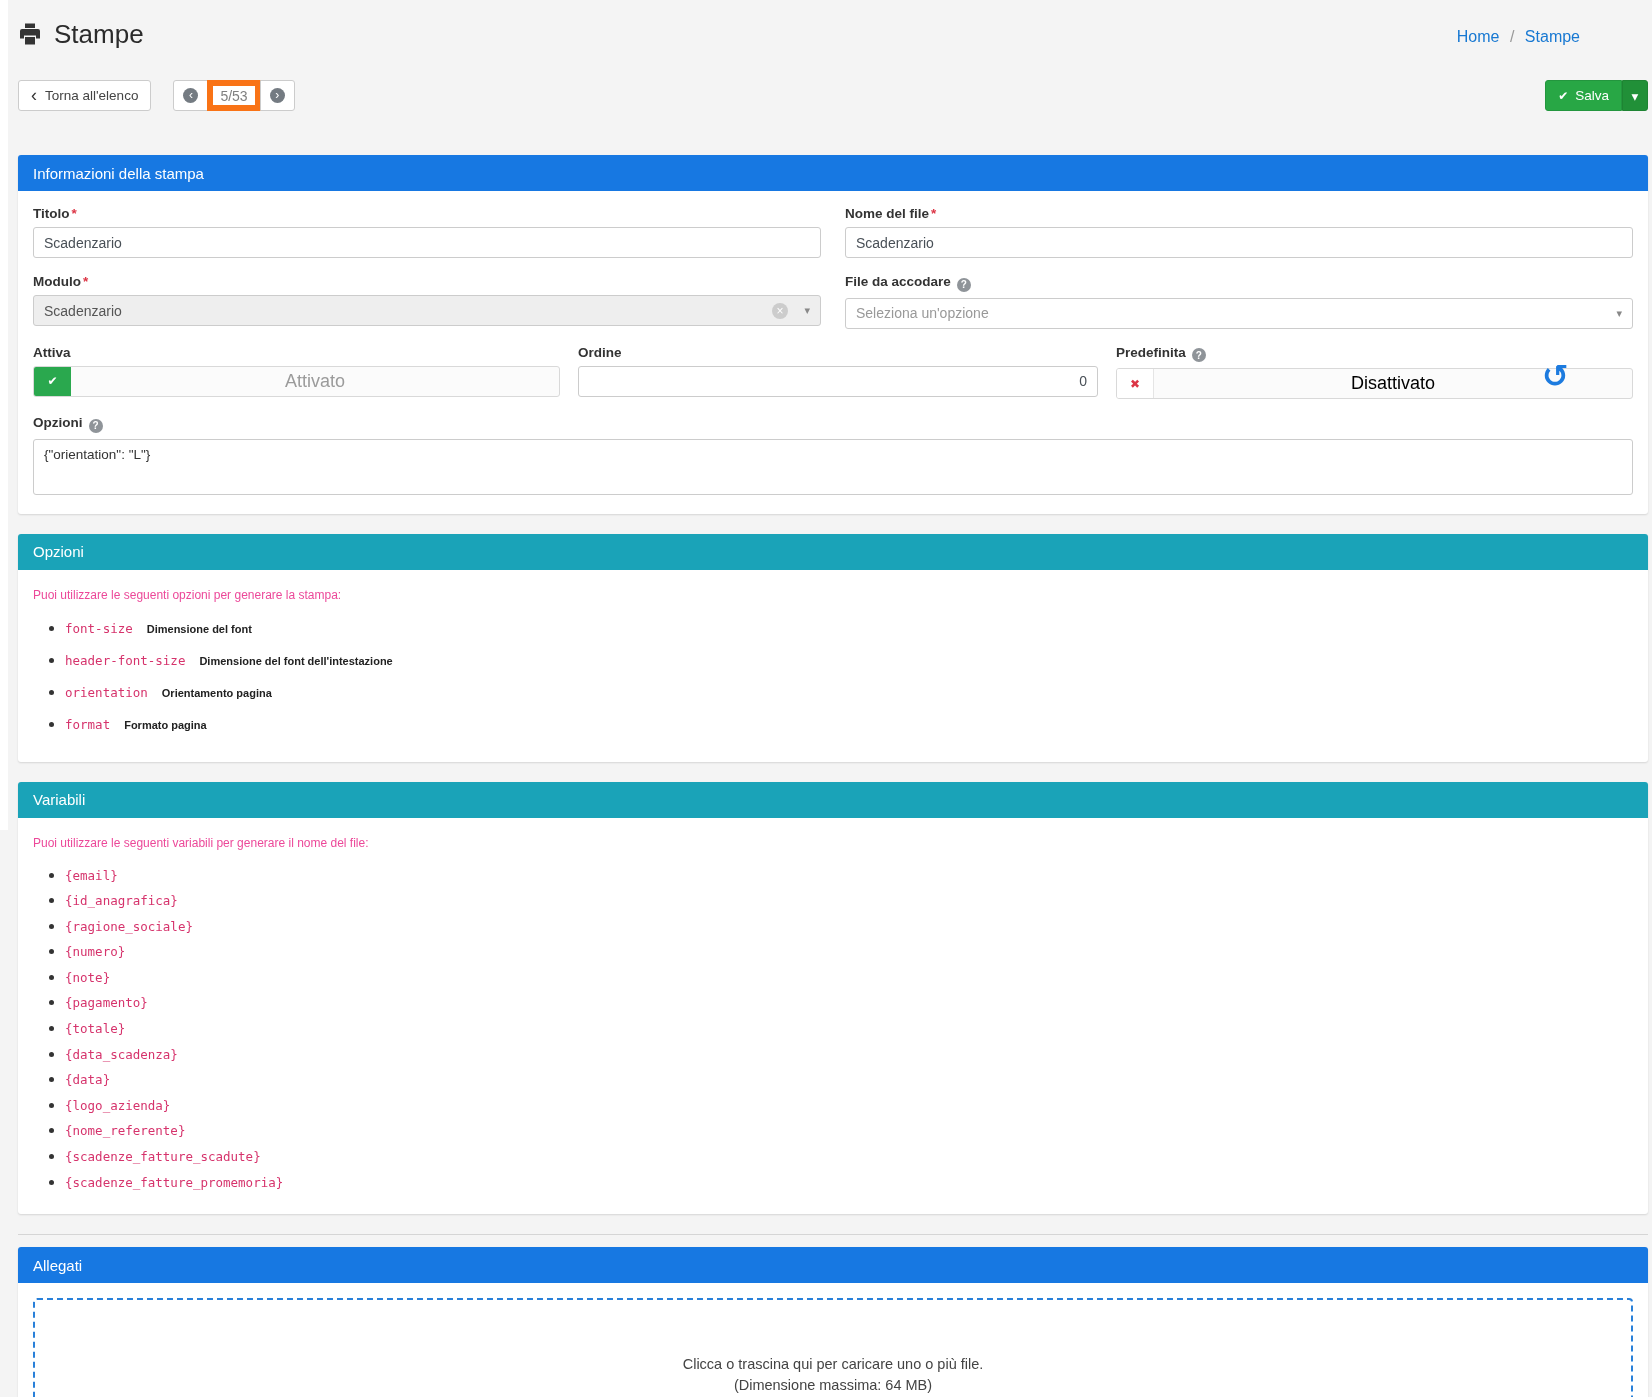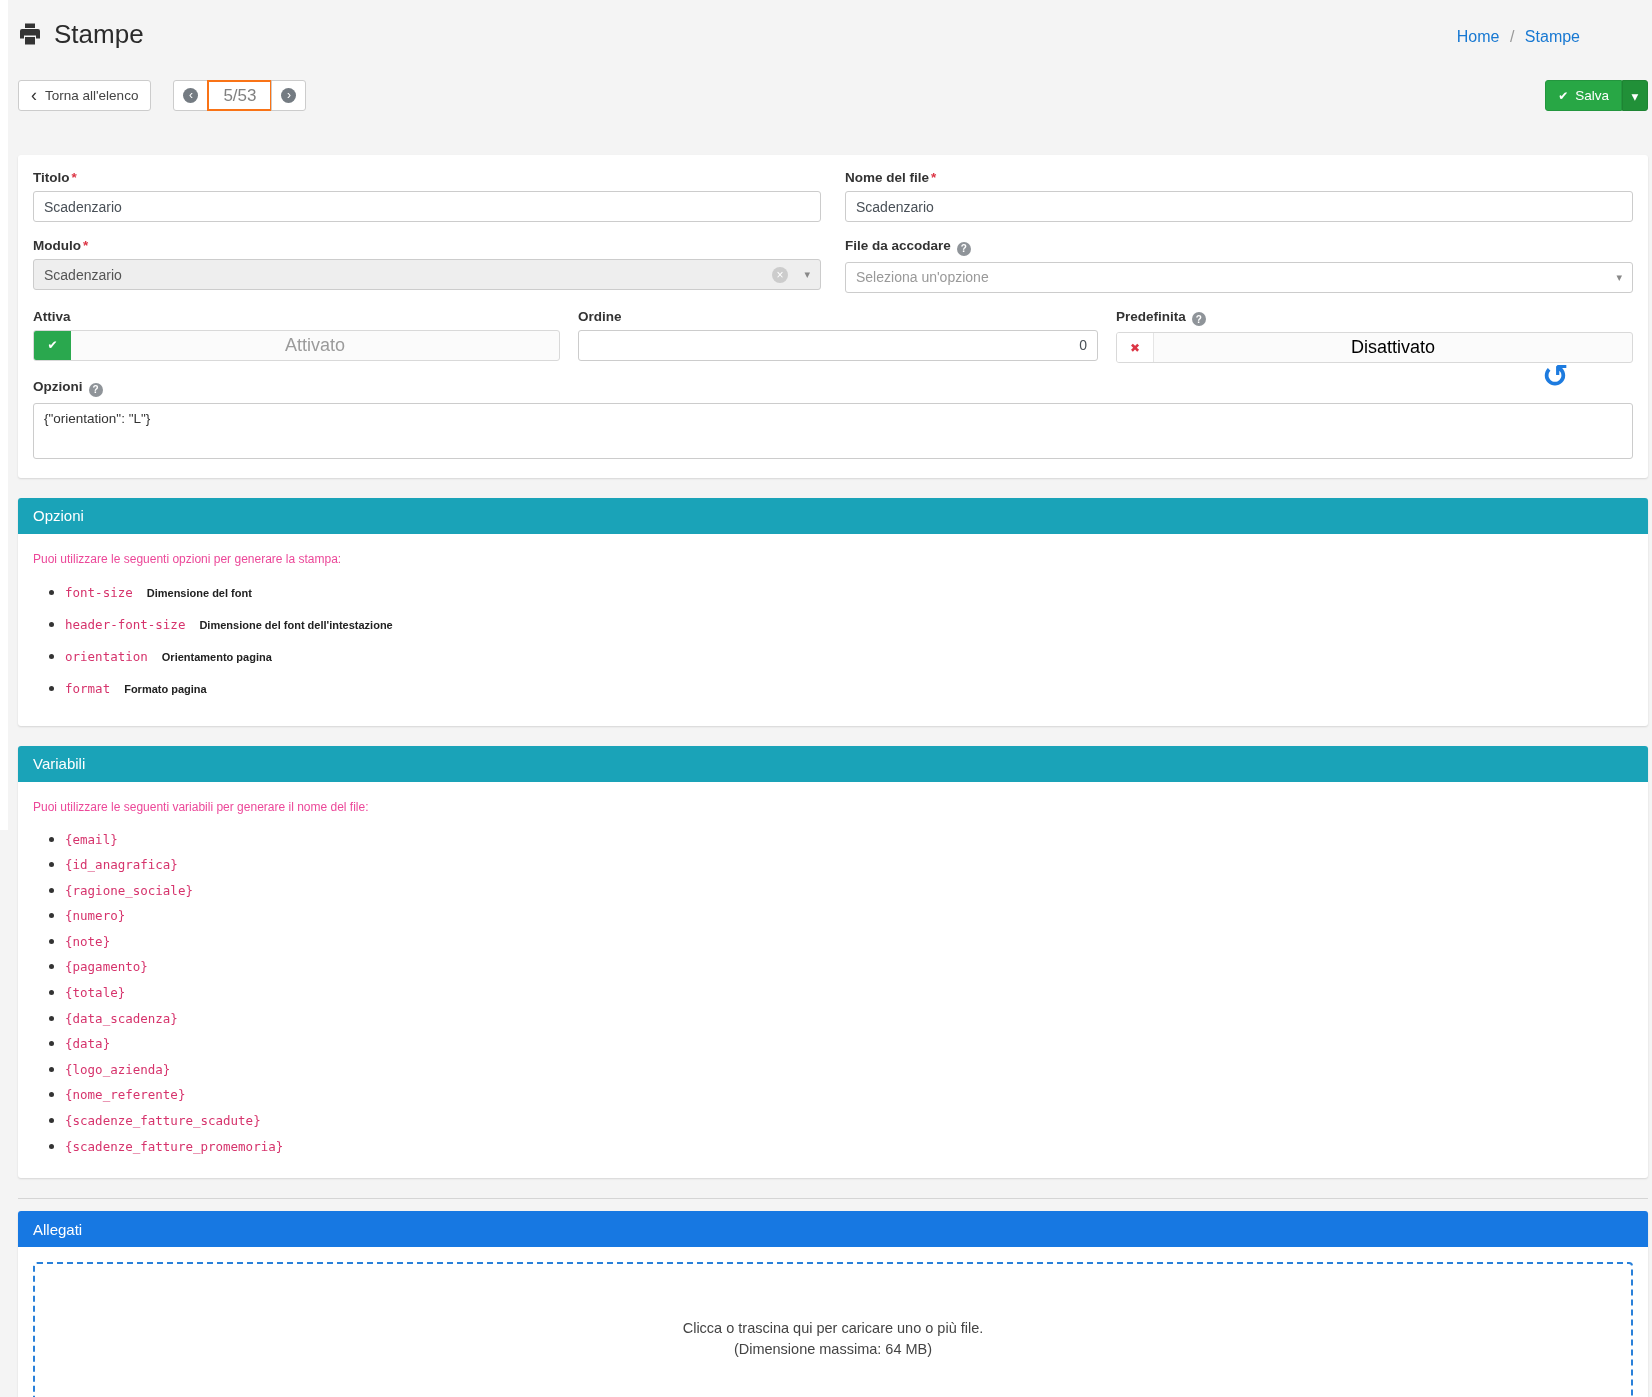--- a/index.html
+++ b/index.html
@@ -26,22 +26,22 @@
   .btn {
     font-size:13.5px; border:1px solid #ccc; background:#fff; color:#444;
     border-radius:3px; padding:0 12px; height:31px; display:inline-flex;
     align-items:center; cursor:pointer; font-family:inherit;
   }
   .btn-back .chev { font-size:18px; margin-right:8px; line-height:1; color:#333; padding-bottom:2px; }
   .pager { display:flex; margin-left:22px; }
   .pager .btn { border-radius:0; margin-left:-1px; padding:0 9px; }
   .pager .btn:first-child { border-radius:3px 0 0 3px; margin-left:0; }
   .pager .btn:last-child { border-radius:0 3px 3px 0; }
-  .pager .count { font-size:17px; color:#808080; padding:0 14px; display:inline-flex; align-items:center;
-    border:2px solid #f97316; background:#fff; margin-left:-1px; height:31px; }
+  .pager .count { font-size:14px; color:#808080; padding:0 7px; display:inline-flex; align-items:center;
+    border:6px solid #f97316; background:#fff; margin-left:-1px; height:31px; }
   .circle-icon { width:15px; height:15px; border-radius:50%; background:#747b82; color:#fff;
     display:inline-flex; align-items:center; justify-content:center; font-size:12px; line-height:1; padding-bottom:2px; }
   .save-group { position:absolute; right:4px; top:0; display:flex; }
   .btn-save { background:#28a745; border-color:#23963e; color:#fff; border-radius:3px 0 0 3px; }
   .btn-save .check { margin-right:7px; font-size:12px; }
   .btn-save-caret { background:#219038; border-color:#1e8433; color:#fff; border-radius:0 3px 3px 0;
     width:26px; padding:0; justify-content:center; }
 
   
   .box { width:1630px; background:#fff; border-radius:3px; box-shadow:0 1px 2px rgba(0,0,0,.13); }
@@ -148,20 +148,21 @@
         <span class="check">✔</span>
         <span>Salva</span>
       </button>
       <button class="btn btn-save-caret">
         <span>▾</span>
       </button>
     </div>
   </div>
 
   <div class="box first">
+    <div class="box-header bg-blue">Informazioni della stampa</div>
     <div class="box-body">
 
       <div class="form-row">
         <div class="col-half">
           <label class="field-label">
             <span>Titolo</span><span class="req">*</span>
           </label>
           <input class="input" value="Scadenzario" style="">
         </div>
         <div class="col-half">

